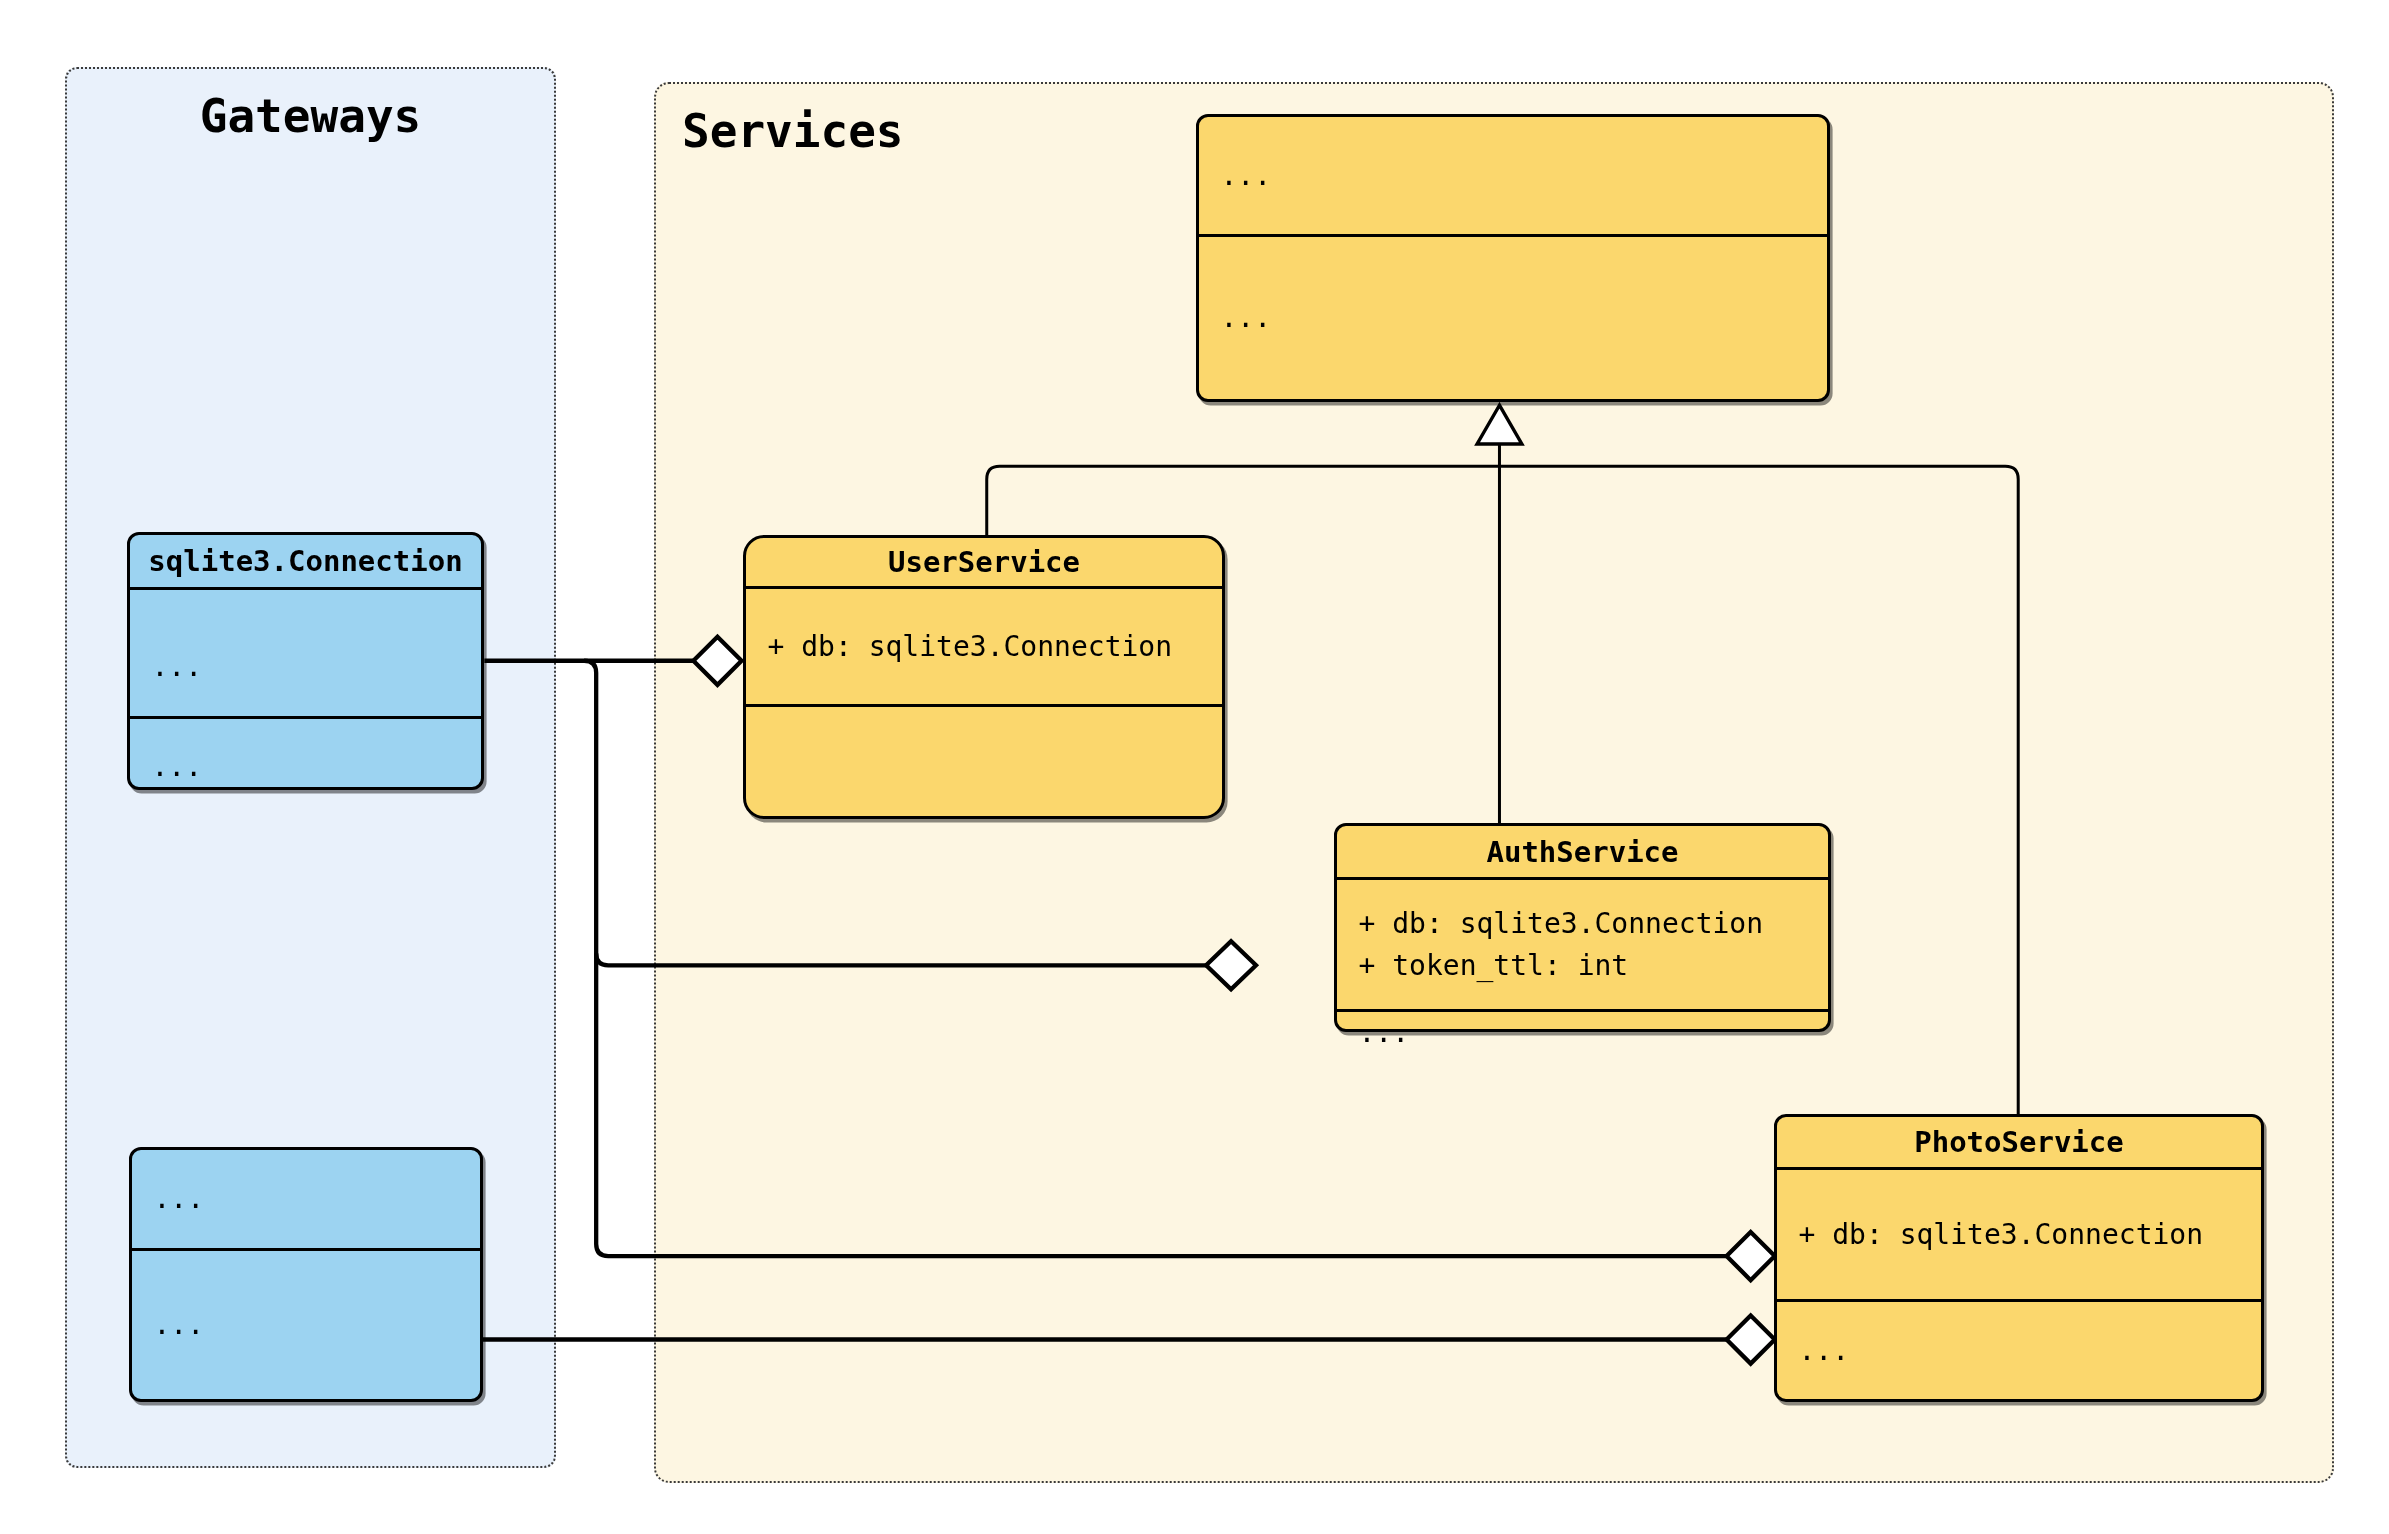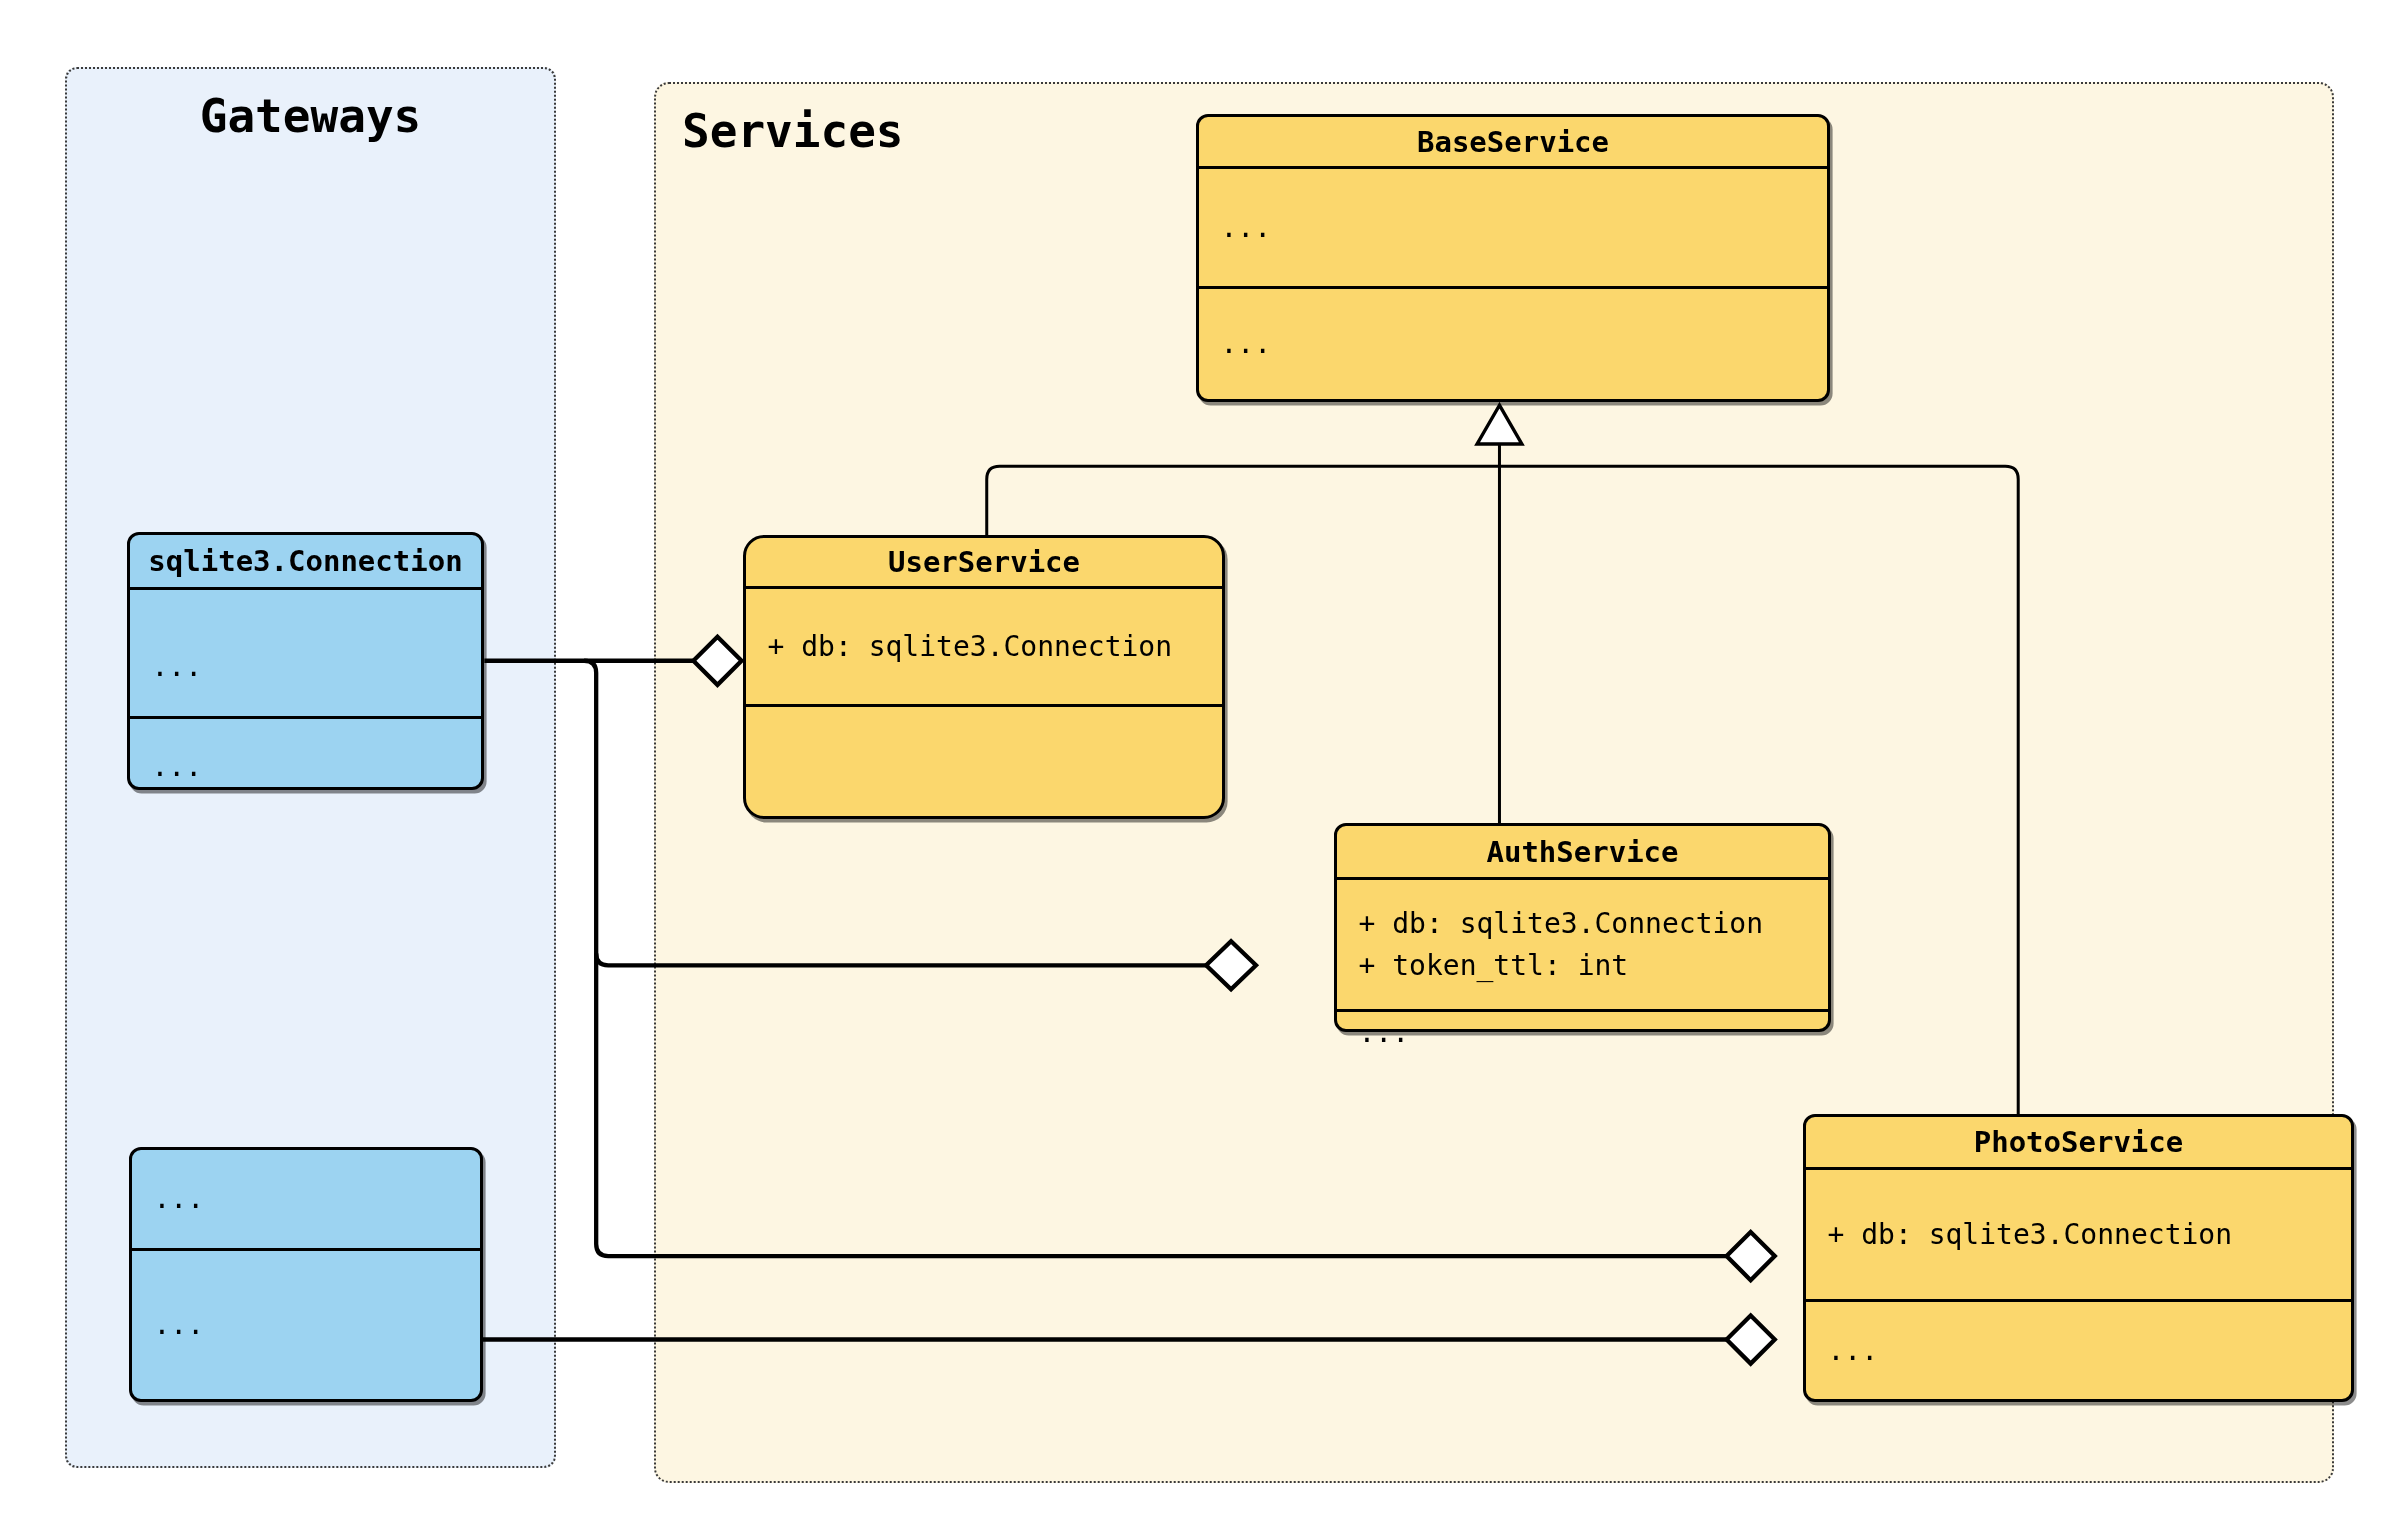--- a/index.html
+++ b/index.html
@@ -130,21 +130,20 @@
   <div class="cls gateway" style="left:129px; top:1147px; width:354px; height:255px;">
     <div class="cls-sec" style="height:101px">
       <span>...</span>
     </div>
     <div class="cls-sec last">
       <span>...</span>
     </div>
   </div>
 
   <div class="cls" style="left:1196px; top:114px; width:634px; height:288px;">
-    <div class="cls-title" style="height:52px">BaseService</div>
     <div class="cls-sec" style="height:120px">
       <span>...</span>
     </div>
     <div class="cls-sec last">
       <span>...</span>
     </div>
   </div>
 
   <div class="cls" style="left:743px; top:535px; width:482px; height:284px;border-radius:21px;">
     <div class="cls-title" style="height:51px">UserService</div>
@@ -160,21 +159,21 @@
     <div class="cls-title" style="height:54px">AuthService</div>
     <div class="cls-sec" style="height:132px">
       <span>+ db: sqlite3.Connection</span>
       <span>+ token_ttl: int</span>
     </div>
     <div class="cls-sec last">
       <span>...</span>
     </div>
   </div>
 
-  <div class="cls" style="left:1774px; top:1114px; width:551px; height:288px;margin-left:29px;">
+  <div class="cls" style="left:1774px; top:1114px; width:490px; height:288px;">
     <div class="cls-title" style="height:53px">PhotoService</div>
     <div class="cls-sec" style="height:132px">
       <span>+ db: sqlite3.Connection</span>
     </div>
     <div class="cls-sec last">
       <span>...</span>
     </div>
   </div>
 
 </div>

